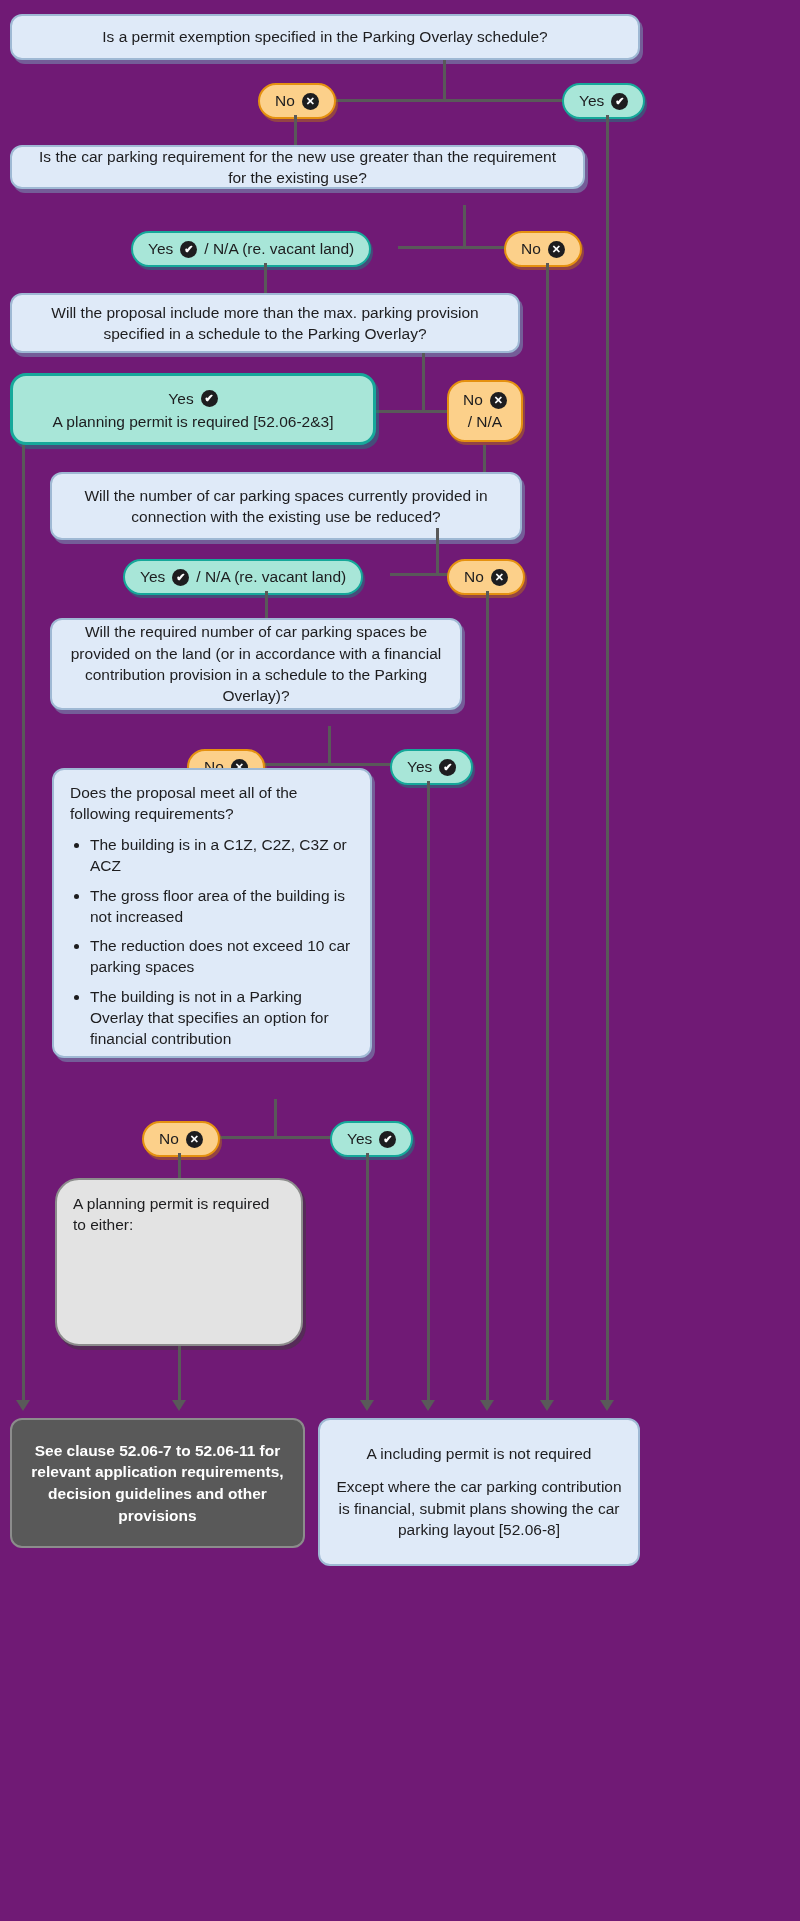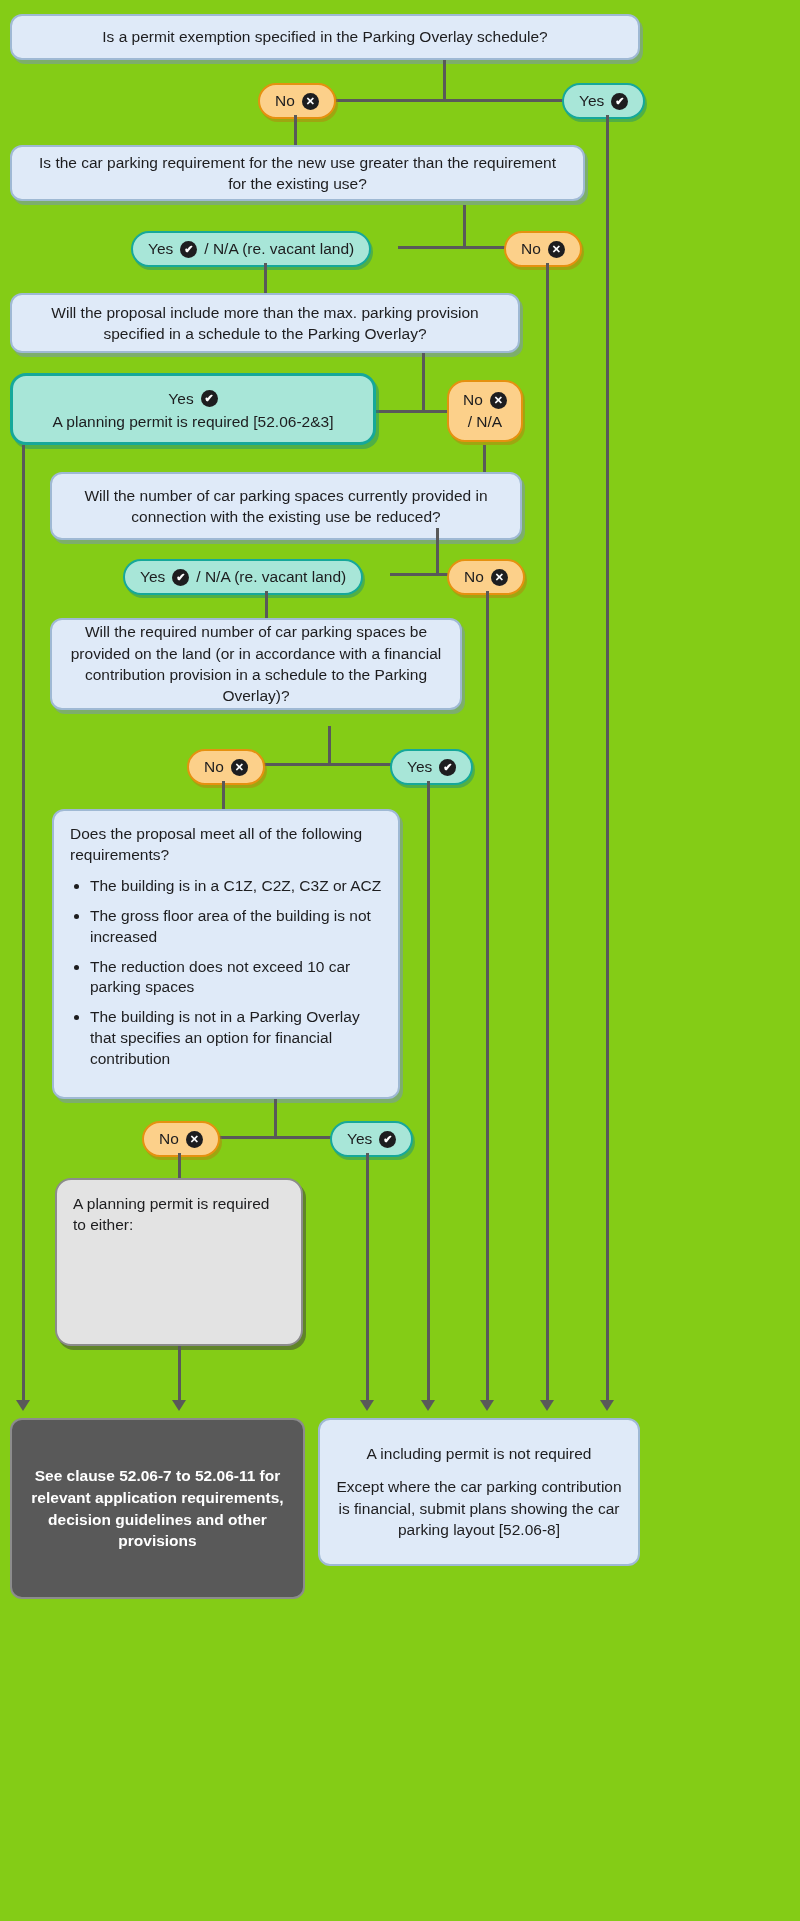--- a/index.html
+++ b/index.html
@@ -5,21 +5,21 @@
   * { box-sizing: border-box; }
   html, body {
     margin: 0; padding: 0;
     background: #000000;
     font-family: "Liberation Sans", sans-serif;
   }
   #page {
     position: relative;
     width: 800px;
     height: 1921px;
-    background: #84cc16;
+    background: #701a75;
     overflow: hidden;
   }
 
   
   .line {
     position: absolute;
     background: #595959;
   }
   .vline { width: 3px; }
   .hline { height: 3px; }
@@ -119,21 +119,21 @@
   }
   .resultbox .hdr {
     display: flex; align-items: center; justify-content: center; gap: 7px;
   }
 
   
   .greybox {
     position: absolute;
     background: #e3e3e3;
     border: 2px solid #8c8c8c;
-    border-radius: 16px;
+    border-radius: 24px;
     box-shadow: 3px 4px 0 rgba(60,60,60,0.5);
     color: #1d1d1f;
     font-size: 15.5px;
     line-height: 1.38;
     padding: 13px 16px;
     text-align: left;
   }
   .greybox ul { margin: 9px 0 0 0; padding-left: 20px; }
   .greybox li { margin-bottom: 6px; line-height: 1.35; }
   .greybox li:last-child { margin-bottom: 0; }
@@ -187,21 +187,21 @@
   <div class="badge yes" style="left:562px; top:83px;">
     <span>Yes</span>
     <span class="mark">✔</span>
   </div>
 
   <div class="line vline" style="left:606px; top:115px; width:3px; height:1287px;"></div>
   <div class="arrowhead" style="left:600px; top:1400px;"></div>
 
   <div class="line vline" style="left:294px; top:115px; width:3px; height:30px;"></div>
 
-  <div class="qbox" style="left:10px; top:145px; width:575px; height:56px; display:flex; align-items:center; justify-content:center;">
+  <div class="qbox" style="left:10px; top:145px; width:575px; height:44px; display:flex; align-items:center; justify-content:center;">
     <span>Is the car parking requirement for the new use greater than the requirement for the existing use?</span>
   </div>
 
   <div class="line vline" style="left:463px; top:205px; width:3px; height:42px;"></div>
   <div class="line hline" style="left:398px; top:246px; width:68px; height:3px;"></div>
   <div class="line hline" style="left:463px; top:246px; width:43px; height:3px;"></div>
 
   <div class="badge yes" style="left:131px; top:231px;">
     <span>Yes</span>
     <span class="mark">✔</span>
@@ -287,21 +287,21 @@
   <div class="badge yes" style="left:390px; top:749px;">
     <span>Yes</span>
     <span class="mark">✔</span>
   </div>
 
   <div class="line vline" style="left:427px; top:781px; width:3px; height:621px;"></div>
   <div class="arrowhead" style="left:421px; top:1400px;"></div>
 
   <div class="line vline" style="left:222px; top:781px; width:3px; height:28px;"></div>
 
-  <div class="qbox left" style="left:52px; top:809px; width:348px; height:290px;">
+  <div class="qbox left" style="left:52px; top:768px; width:320px; height:290px;">
     <div>Does the proposal meet all of the following requirements?</div>
     <ul>
       <li>The building is in a C1Z, C2Z, C3Z or ACZ</li>
       <li>The gross floor area of the building is not increased</li>
       <li>The reduction does not exceed 10 car parking spaces</li>
       <li>The building is not in a Parking Overlay that specifies an option for financial contribution</li>
     </ul>
   </div>
 
   <div class="line vline" style="left:274px; top:1099px; width:3px; height:38px;"></div>
@@ -323,21 +323,21 @@
 
   <div class="line vline" style="left:178px; top:1153px; width:3px; height:25px;"></div>
 
   <div class="greybox" style="left:55px; top:1178px; width:248px; height:168px;">
     <div>A planning permit is required to either:</div>
   </div>
 
   <div class="line vline" style="left:178px; top:1346px; width:3px; height:56px;"></div>
   <div class="arrowhead" style="left:172px; top:1400px;"></div>
 
-  <div class="termdark" style="left:10px; top:1418px; width:295px; height:181px;">
+  <div class="termdark" style="left:10px; top:1418px; width:295px; height:130px;">
     <span>See clause 52.06-7 to 52.06-11 for relevant application requirements, decision guidelines and other provisions</span>
   </div>
 
   <div class="termlight" style="left:318px; top:1418px; width:322px; height:148px; display:flex; flex-direction:column; align-items:center; justify-content:center;">
     <div class="p1">A including permit is not required</div>
     <div>Except where the car parking contribution is financial, submit plans showing the car parking layout [52.06-8]</div>
   </div>
 
 </div>
 

